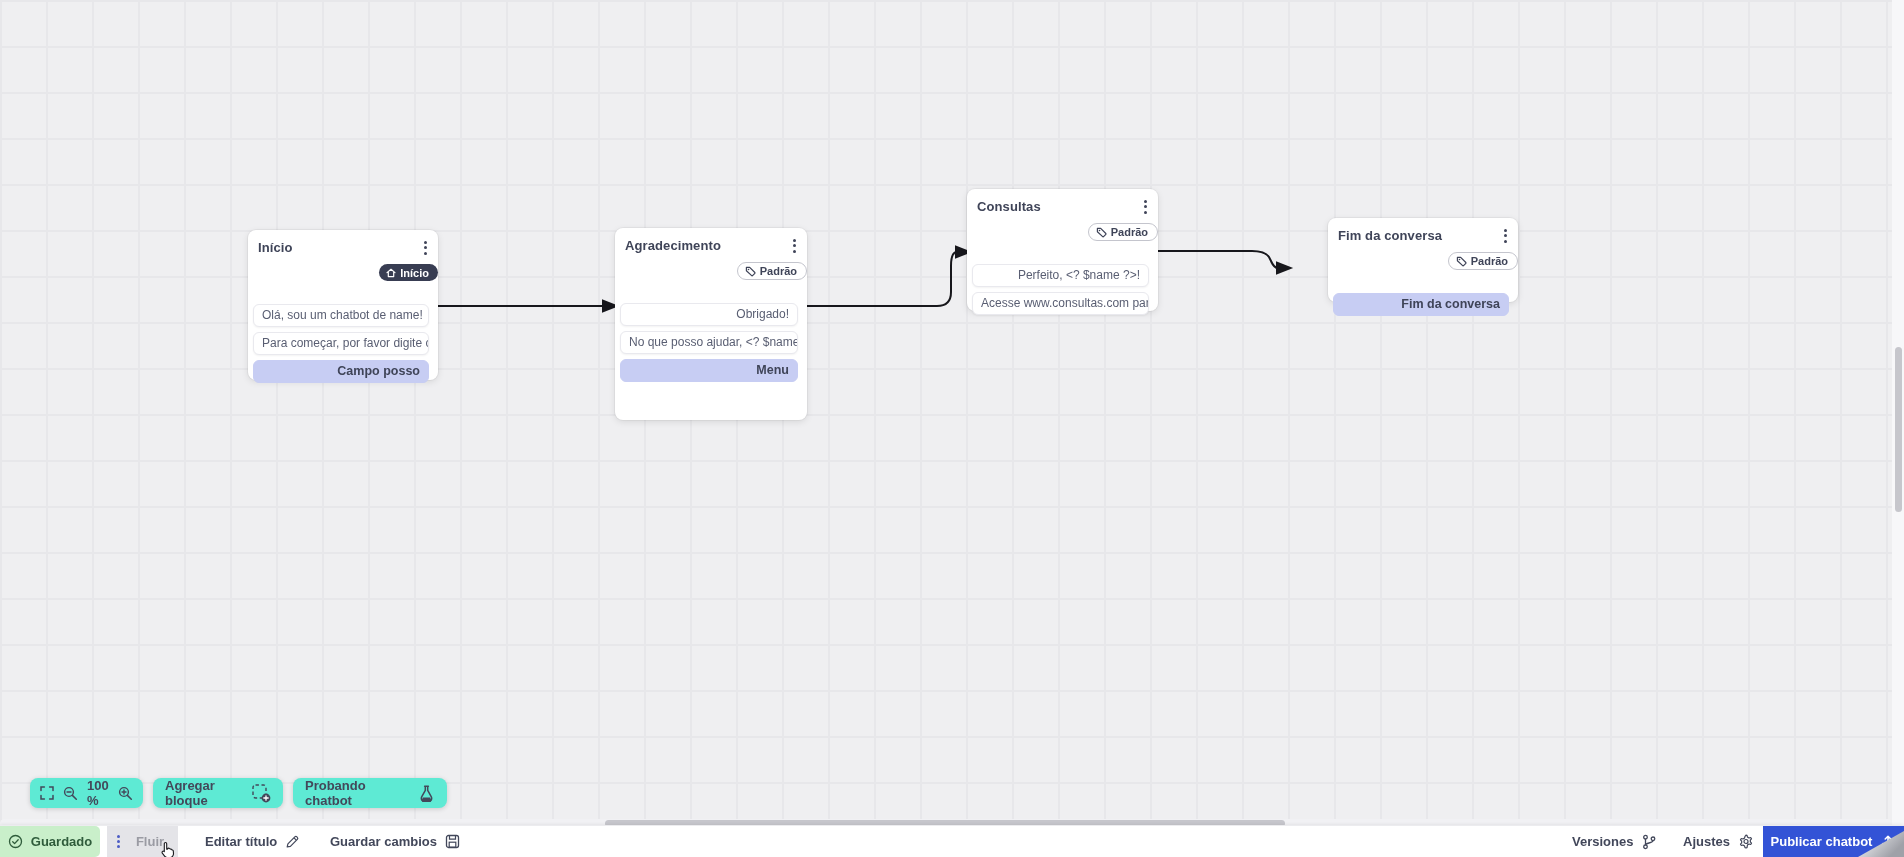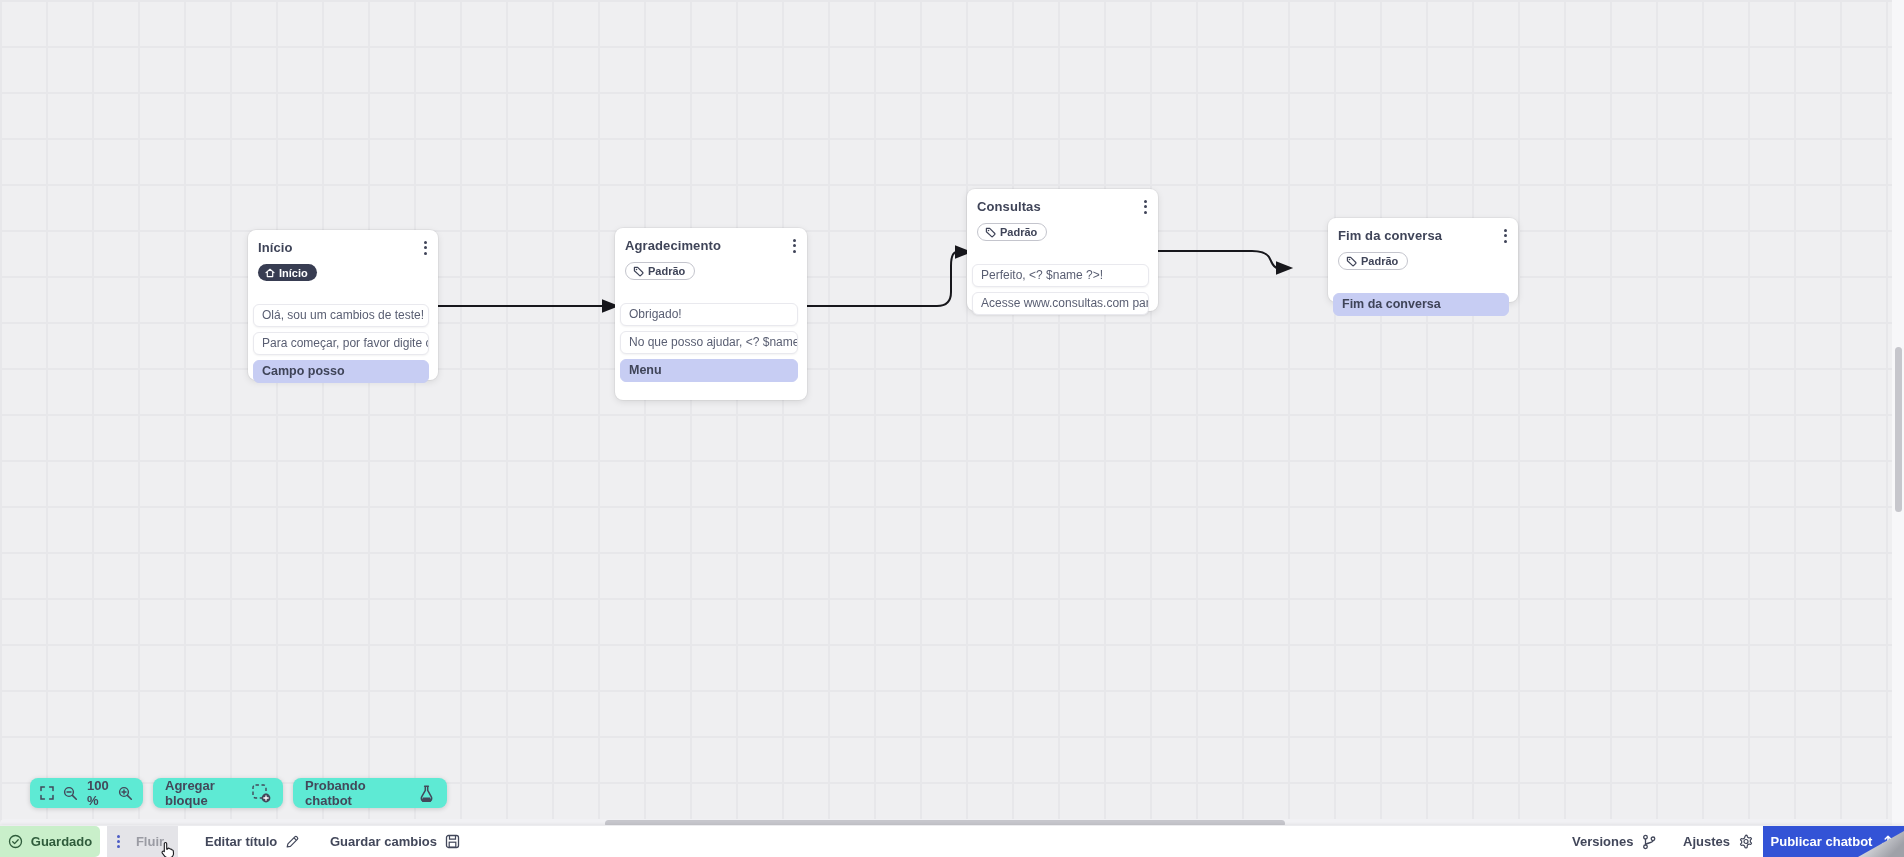--- a/index.html
+++ b/index.html
@@ -10,21 +10,21 @@
     background-image:
       linear-gradient(to right,#e7e7ea 2px,transparent 2px),
       linear-gradient(to bottom,#e7e7ea 2px,transparent 2px);
     background-size:46px 46px;
     -webkit-font-smoothing:antialiased;
   }
   
   .node{
     position:absolute;background:#fff;border-radius:8px;
     box-shadow:0 0 0 1px rgba(0,0,0,.04),0 2px 7px rgba(0,0,0,.10);
-    padding:8px 0 8px 0;box-sizing:border-box;
+    padding:8px 0 8px 0;box-sizing:border-box;text-align:right;
   }
   .node-header{display:flex;justify-content:space-between;align-items:flex-start;
     padding:2px 8px 0 10px;height:18px;}
   .node-title{font-size:13px;font-weight:700;color:#3f4458;letter-spacing:.1px;}
   .kebab{display:flex;flex-direction:column;gap:2.4px;padding:1px 3px;cursor:pointer;}
   .kebab i{width:3px;height:3px;border-radius:50%;background:#3f4458;display:block;}
   .badge-dark{
     display:inline-flex;align-items:center;gap:4px;margin:6px 0 0 10px;
     background:var(--badge-dark,#383d52);color:#fff;font-size:11px;font-weight:700;
     padding:2.5px 9px 2.5px 7px;border-radius:10px;
@@ -105,27 +105,27 @@
         <i></i>
       </span>
   </div>
   <span class="badge-dark">
     <svg width="10" height="10" viewBox="0 0 10 10">
         <path d="M1 4.6 L5 1.3 L9 4.6 M2.3 4.2 V8.6 H7.7 V4.2" stroke="#fff" fill="none" stroke-width="1.2" stroke-linecap="round" stroke-linejoin="round"></path>
       </svg>
     <span>Início</span>
   </span>
   <div class="msg-list">
-    <div class="msg">Olá, sou um cambios de teste!</div>
+    <div class="msg">Olá, sou um chatbot de name!</div>
     <div class="msg">Para começar, por favor digite o ...</div>
     <div class="msg input">Campo posso</div>
   </div>
 </div>
 
-<div class="node" style="left:615px;top:228px;width:192px;height:172px;">
+<div class="node" style="left:615px;top:228px;width:192px;height:192px;">
   <div class="node-header">
     <span class="node-title">Agradecimento</span>
     <span class="kebab">
         <i></i>
         <i></i>
         <i></i>
       </span>
   </div>
   <span class="badge-outline">
     <svg width="11" height="11" viewBox="0 0 11 11">

